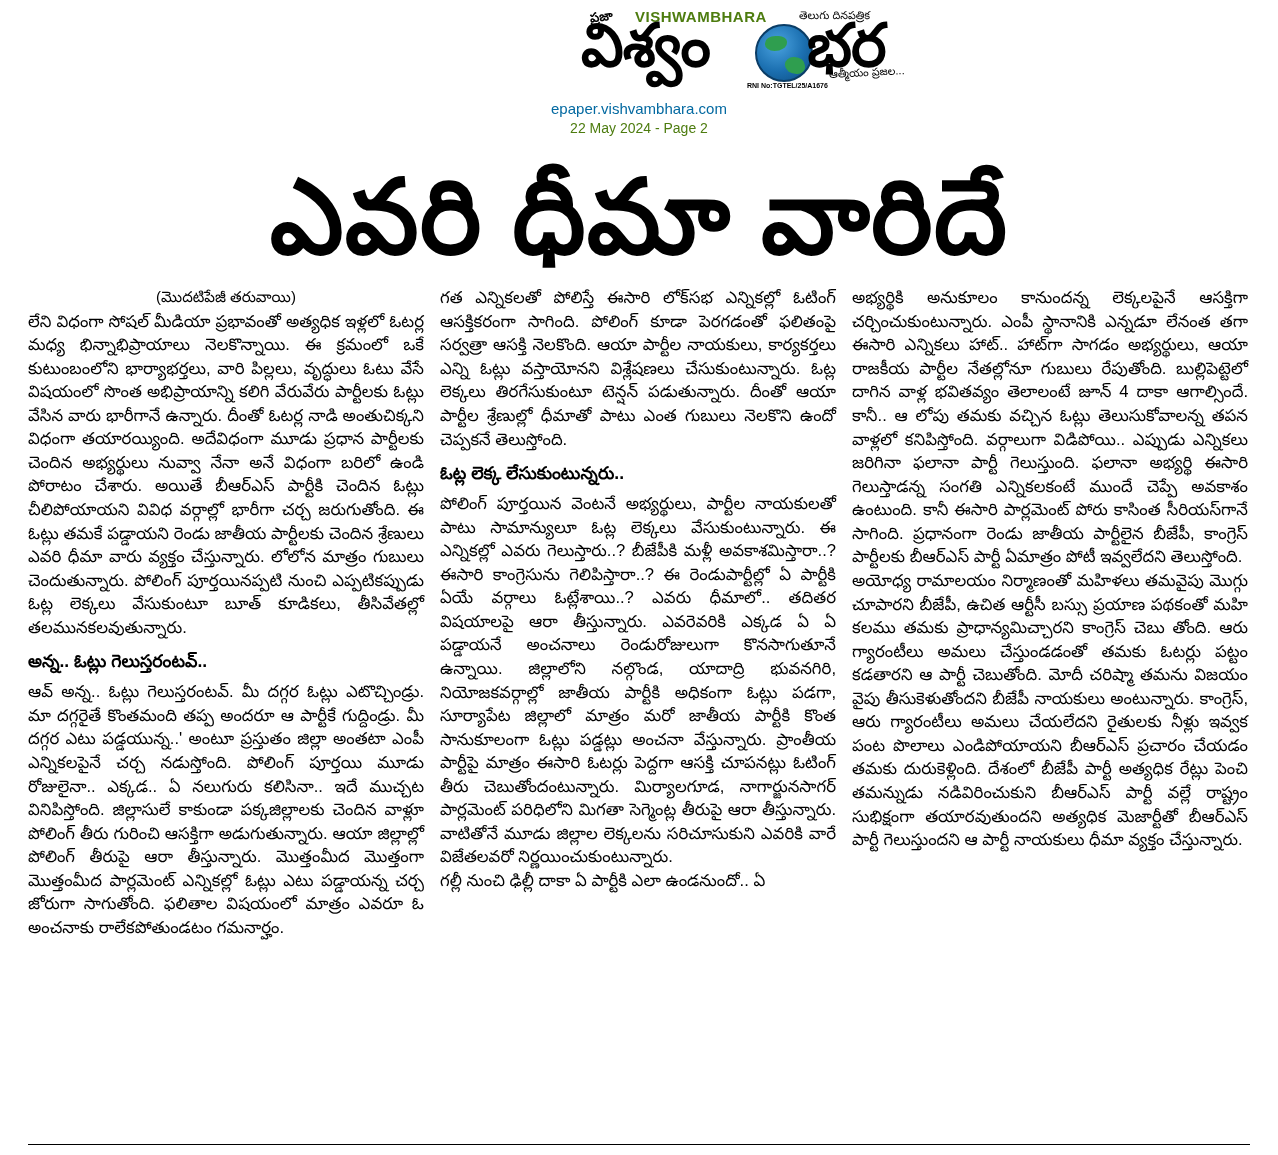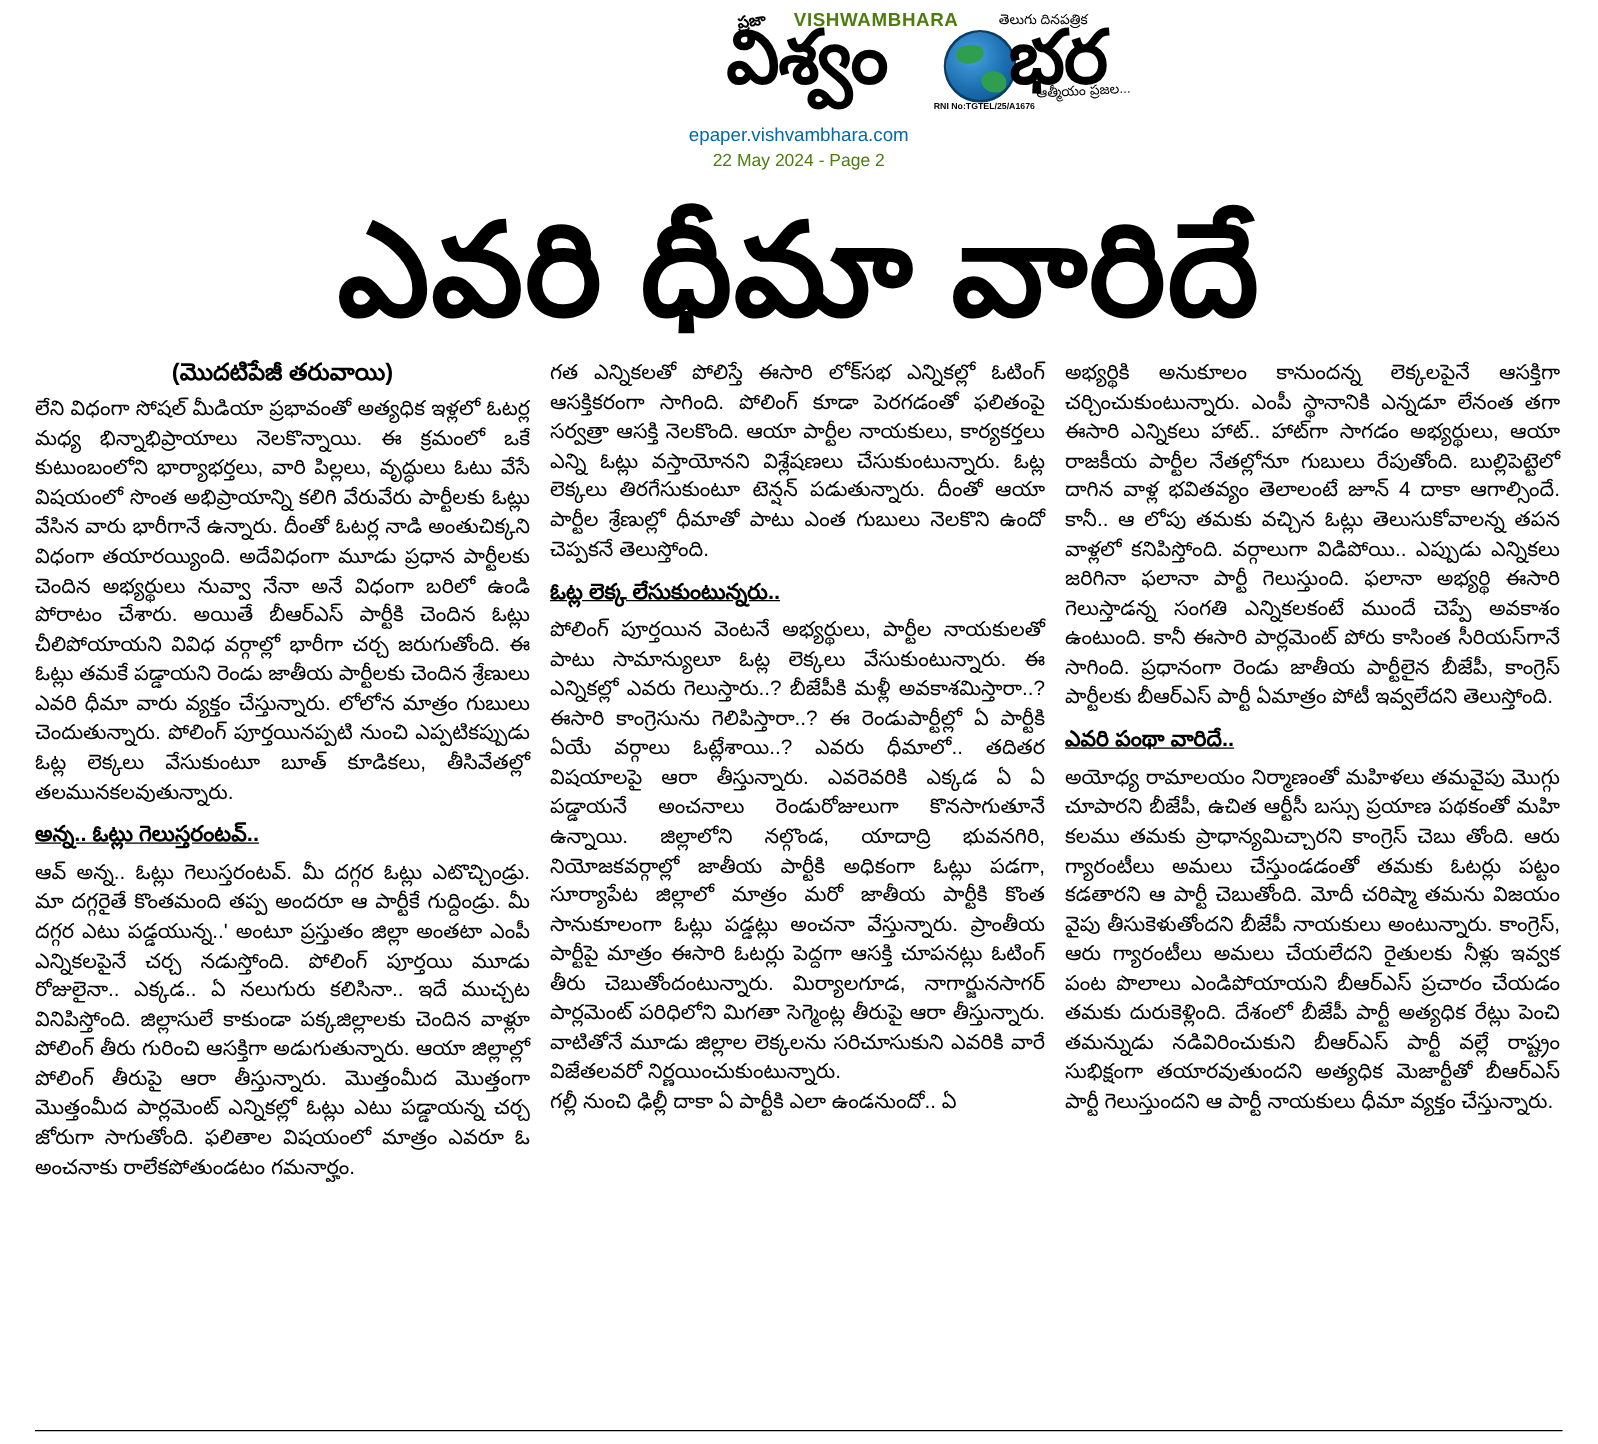--- a/index.html
+++ b/index.html
@@ -146,30 +146,29 @@
     font-size: 16.6px;
     line-height: 1.42;
     text-align: justify;
   }
   .col p {
     margin: 0 0 0 0;
     text-align: justify;
   }
   .center-note {
     text-align: center;
-    font-weight: bold;
-    font-size: 19px;
+    font-weight: normal;
+    font-size: 15px;
     margin-bottom: 2px;
   }
   .subhead {
     font-weight: bold;
     font-size: 17.5px;
     margin: 10px 0 6px 0;
     text-align: left;
-    text-decoration: underline;
   }
 
   .bottom-rule {
     position: absolute;
     left: 28px;
     right: 28px;
     bottom: 10px;
     border-top: 1px solid #000;
   }
 </style>
@@ -203,18 +202,17 @@
 
   <div class="col">
     <p>గత ఎన్నికలతో పోలిస్తే ఈసారి లోక్‌సభ ఎన్నికల్లో ఓటింగ్ ఆసక్తికరంగా సాగింది. పోలింగ్ కూడా పెరగడంతో ఫలితంపై సర్వత్రా ఆసక్తి నెలకొంది. ఆయా పార్టీల నాయకులు, కార్యకర్తలు ఎన్ని ఓట్లు వస్తాయోనని విశ్లేషణలు చేసుకుంటున్నారు. ఓట్ల లెక్కలు తిరగేసుకుంటూ టెన్షన్ పడుతున్నారు. దీంతో ఆయా పార్టీల శ్రేణుల్లో ధీమాతో పాటు ఎంత గుబులు నెలకొని ఉందో చెప్పకనే తెలుస్తోంది.</p>
     <div class="subhead">ఓట్ల లెక్క లేసుకుంటున్నరు..</div>
     <p>పోలింగ్ పూర్తయిన వెంటనే అభ్యర్థులు, పార్టీల నాయకులతో పాటు సామాన్యులూ ఓట్ల లెక్కలు వేసుకుంటున్నారు. ఈ ఎన్నికల్లో ఎవరు గెలుస్తారు..? బీజేపీకి మళ్లీ అవకాశమిస్తారా..? ఈసారి కాంగ్రెసును గెలిపిస్తారా..? ఈ రెండుపార్టీల్లో ఏ పార్టీకి ఏయే వర్గాలు ఓట్లేశాయి..? ఎవరు ధీమాలో.. తదితర విషయాలపై ఆరా తీస్తున్నారు. ఎవరెవరికి ఎక్కడ ఏ ఏ పడ్డాయనే అంచనాలు రెండురోజులుగా కొనసాగుతూనే ఉన్నాయి. జిల్లాలోని నల్గొండ, యాదాద్రి భువనగిరి, నియోజకవర్గాల్లో జాతీయ పార్టీకి అధికంగా ఓట్లు పడగా, సూర్యాపేట జిల్లాలో మాత్రం మరో జాతీయ పార్టీకి కొంత సానుకూలంగా ఓట్లు పడ్డట్లు అంచనా వేస్తున్నారు. ప్రాంతీయ పార్టీపై మాత్రం ఈసారి ఓటర్లు పెద్దగా ఆసక్తి చూపనట్లు ఓటింగ్ తీరు చెబుతోందంటున్నారు. మిర్యాలగూడ, నాగార్జునసాగర్ పార్లమెంట్ పరిధిలోని మిగతా సెగ్మెంట్ల తీరుపై ఆరా తీస్తున్నారు. వాటితోనే మూడు జిల్లాల లెక్కలను సరిచూసుకుని ఎవరికి వారే విజేతలవరో నిర్ణయించుకుంటున్నారు.</p>
     <p>గల్లీ నుంచి ఢిల్లీ దాకా ఏ పార్టీకి ఎలా ఉండనుందో.. ఏ</p>
   </div>
 
   <div class="col">
     <p>అభ్యర్థికి అనుకూలం కానుందన్న లెక్కలపైనే ఆసక్తిగా చర్చించుకుంటున్నారు. ఎంపీ స్థానానికి ఎన్నడూ లేనంత తగా ఈసారి ఎన్నికలు హాట్.. హాట్‌గా సాగడం అభ్యర్థులు, ఆయా రాజకీయ పార్టీల నేతల్లోనూ గుబులు రేపుతోంది. బుల్లిపెట్టెలో దాగిన వాళ్ల భవితవ్యం తెలాలంటే జూన్ 4 దాకా ఆగాల్సిందే. కానీ.. ఆ లోపు తమకు వచ్చిన ఓట్లు తెలుసుకోవాలన్న తపన వాళ్లలో కనిపిస్తోంది. వర్గాలుగా విడిపోయి.. ఎప్పుడు ఎన్నికలు జరిగినా ఫలానా పార్టీ గెలుస్తుంది. ఫలానా అభ్యర్థి ఈసారి గెలుస్తాడన్న సంగతి ఎన్నికలకంటే ముందే చెప్పే అవకాశం ఉంటుంది. కానీ ఈసారి పార్లమెంట్ పోరు కాసింత సీరియస్‌గానే సాగింది. ప్రధానంగా రెండు జాతీయ పార్టీలైన బీజేపీ, కాంగ్రెస్ పార్టీలకు బీఆర్ఎస్ పార్టీ ఏమాత్రం పోటీ ఇవ్వలేదని తెలుస్తోంది.</p>
-    <div class="subhead">ఎవరి పంథా వారిదే..</div>
     <p>అయోధ్య రామాలయం నిర్మాణంతో మహిళలు తమవైపు మొగ్గు చూపారని బీజేపీ, ఉచిత ఆర్టీసీ బస్సు ప్రయాణ పథకంతో మహి కలము తమకు ప్రాధాన్యమిచ్చారని కాంగ్రెస్ చెబు తోంది. ఆరు గ్యారంటీలు అమలు చేస్తుండడంతో తమకు ఓటర్లు పట్టం కడతారని ఆ పార్టీ చెబుతోంది. మోదీ చరిష్మా తమను విజయం వైపు తీసుకెళుతోందని బీజేపీ నాయకులు అంటున్నారు. కాంగ్రెస్, ఆరు గ్యారంటీలు అమలు చేయలేదని రైతులకు నీళ్లు ఇవ్వక పంట పొలాలు ఎండిపోయాయని బీఆర్ఎస్ ప్రచారం చేయడం తమకు దురుకెళ్లింది. దేశంలో బీజేపీ పార్టీ అత్యధిక రేట్లు పెంచి తమన్నుడు నడివిరించుకుని బీఆర్ఎస్ పార్టీ వల్లే రాష్ట్రం సుభిక్షంగా తయారవుతుందని అత్యధిక మెజార్టీతో బీఆర్ఎస్ పార్టీ గెలుస్తుందని ఆ పార్టీ నాయకులు ధీమా వ్యక్తం చేస్తున్నారు.</p>
   </div>
 </div>
 
 <div class="bottom-rule"></div>
 
 </body></html>

